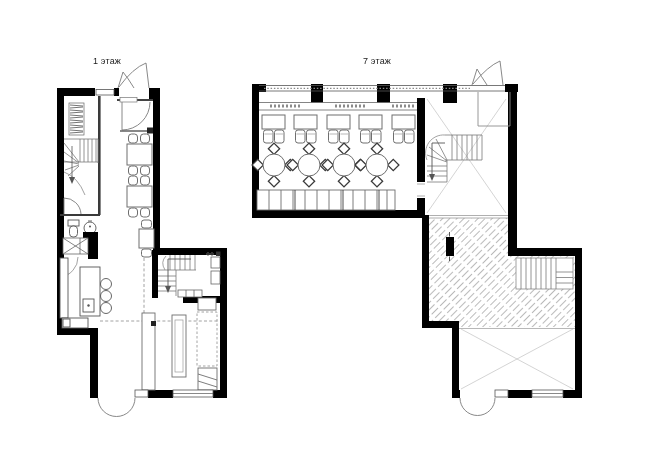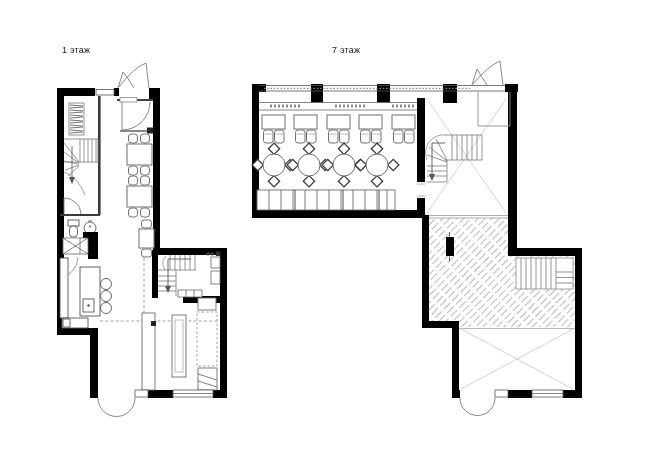--- a/index.html
+++ b/index.html
@@ -1,19 +1,19 @@
 <!DOCTYPE html>
 <html><head>
 <meta charset="utf-8">
 <style>
   html,body{margin:0;padding:0;background:#ffffff;}
   body{width:650px;height:459px;position:relative;overflow:hidden;
        font-family:"Liberation Sans", sans-serif;}
   .canvas{position:absolute;left:0;top:0;width:650px;height:459px;}
-  .floor-label{position:absolute;top:45px;width:90px;
+  .floor-label{position:absolute;top:56px;width:90px;text-align:center;
        font-size:9px;color:#1a1a1a;letter-spacing:0.2px;}
   #label-f1{left:62px;}
   #label-f2{left:332px;}
 </style>
 </head>
 <body>
 
 <div class="floor-label" id="label-f1">1 этаж</div>
 <div class="floor-label" id="label-f2">7 этаж</div>
 

